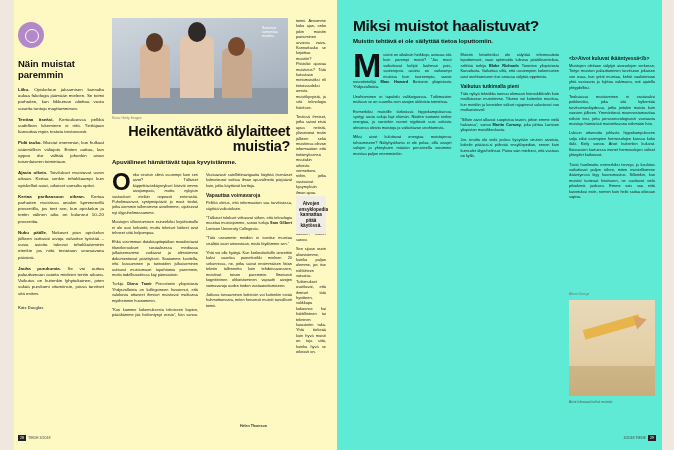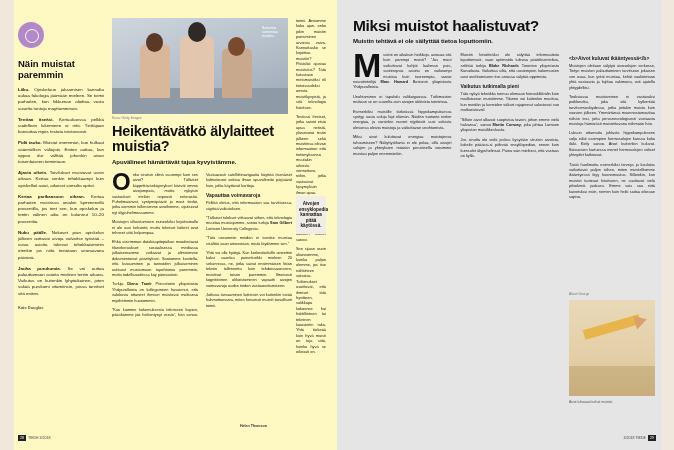--- a/index.html
+++ b/index.html
@@ -22,21 +22,21 @@
     position: absolute;
     left: 0; top: 0;
     width: 337px; height: 450px;
     background: #fef9c3;
     box-sizing: border-box;
   }
   .page-right {
     position: absolute;
     left: 337px; top: 0;
     width: 337px; height: 450px;
-    background: #e5e5e5;
+    background: #5eead4;
     box-sizing: border-box;
   }
   .edge-band {
     position: absolute;
     left: 0; top: 0;
     width: 14px; height: 450px;
     background: #f0e8dd;
   }
   .edge-band-right {
     position: absolute;
@@ -129,20 +129,21 @@
   }
   .headline-left {
     position: absolute;
     left: 112px; top: 124px;
     width: 178px;
     font-size: 14.5px;
     line-height: 15px;
     font-weight: bold;
     color: #111;
     letter-spacing: -0.3px;
+    text-align: right;
   }
   .standfirst-left {
     position: absolute;
     left: 112px; top: 158px;
     width: 178px;
     font-size: 6px;
     line-height: 8px;
     font-weight: bold;
     color: #111;
   }

